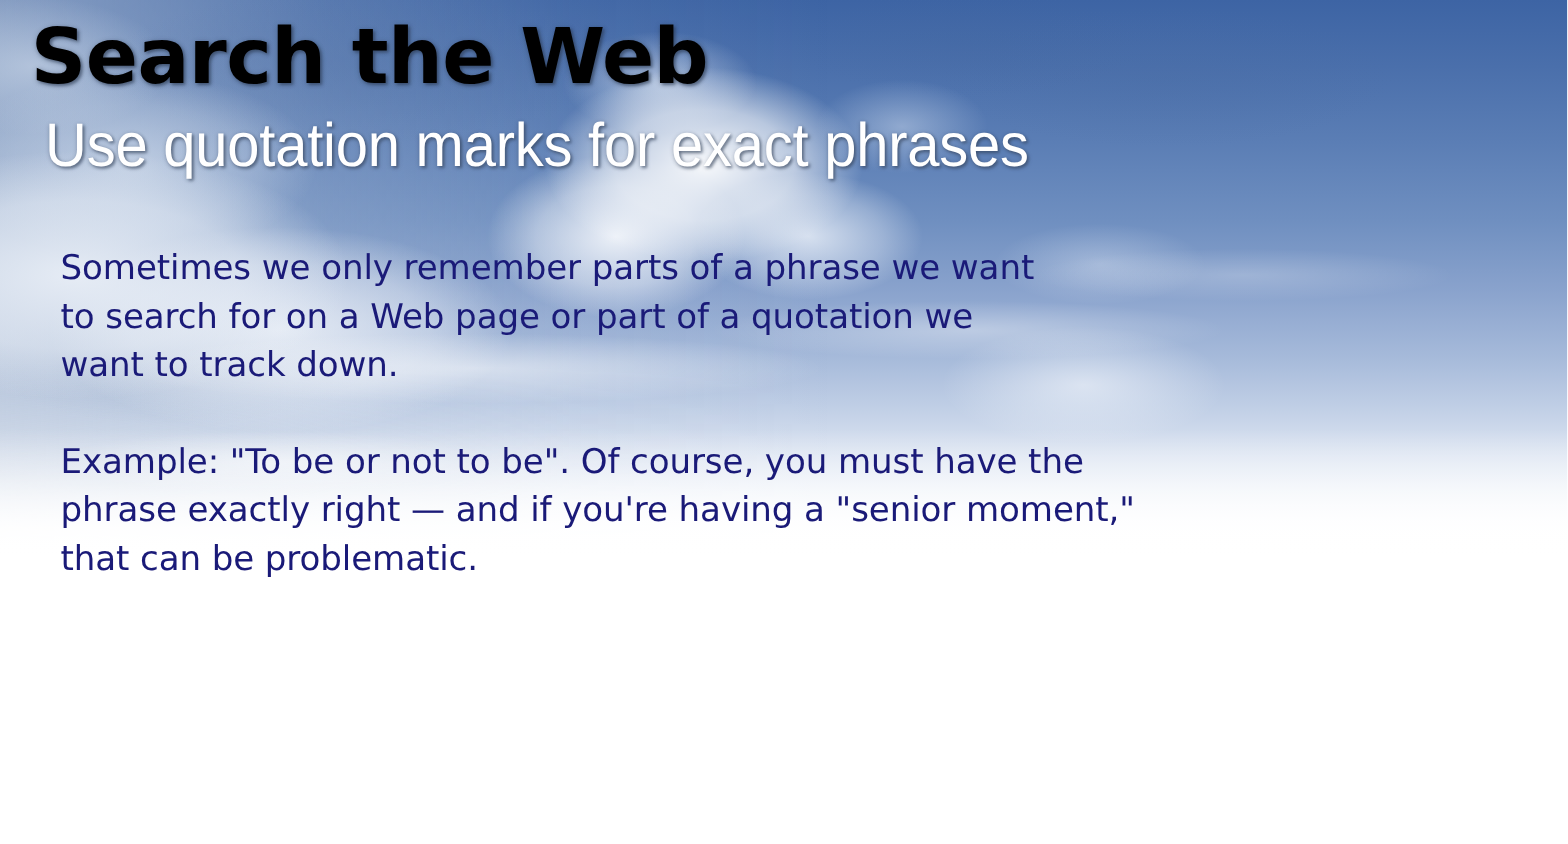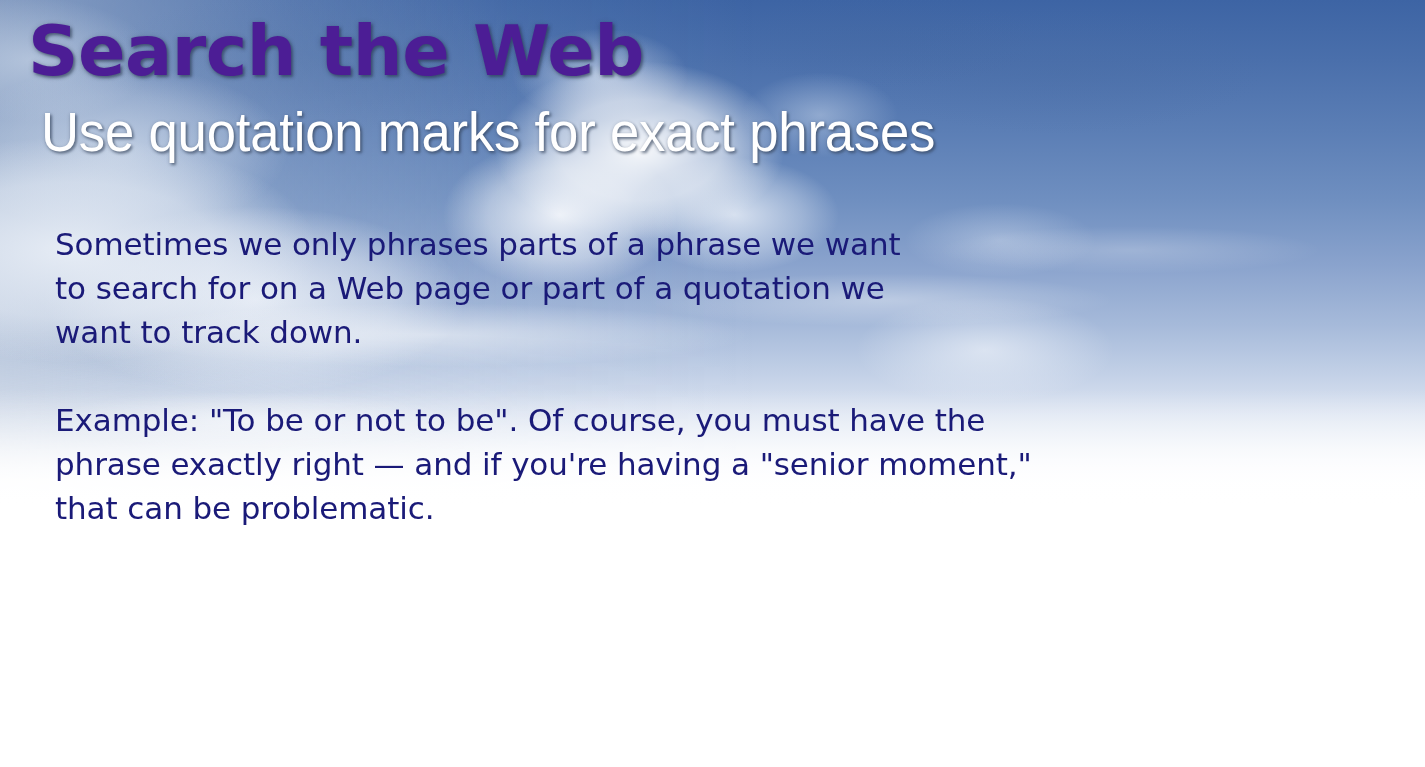--- a/index.html
+++ b/index.html
@@ -116,21 +116,21 @@
     height: 767px;
   }
 
   .title {
     position: absolute;
     left: 28px;
     top: 12px;
     font-family: "DejaVu Sans", sans-serif;
     font-size: 70px;
     font-weight: bold;
-    color: #4c1d95;
+    color: #000000;
     letter-spacing: -0.5px;
     line-height: 1.12;
     white-space: nowrap;
     text-shadow:
        2px 2px 3px rgba(40,54,78,0.55),
        0 1px 5px rgba(40,54,78,0.35);
   }
 
   .subtitle {
     position: absolute;
@@ -183,21 +183,21 @@
   <div class="sky-layer cloud-wisps"></div>
   <div class="sky-layer sky-fade-white"></div>
 
   <div class="content">
 
     <div class="title">Search the Web</div>
 
     <div class="subtitle">Use quotation marks for exact phrases</div>
 
     <div class="body-block">
-      <p class="para">Sometimes we only phrases parts of a phrase we want
+      <p class="para">Sometimes we only remember parts of a phrase we want
 to search for on a Web page or part of a quotation we
 want to track down.</p>
       <p class="para">Example: "To be or not to be". Of course, you must have the
 phrase exactly right — and if you're having a "senior moment,"
 that can be problematic.</p>
     </div>
 
   </div>
 </div>
 

